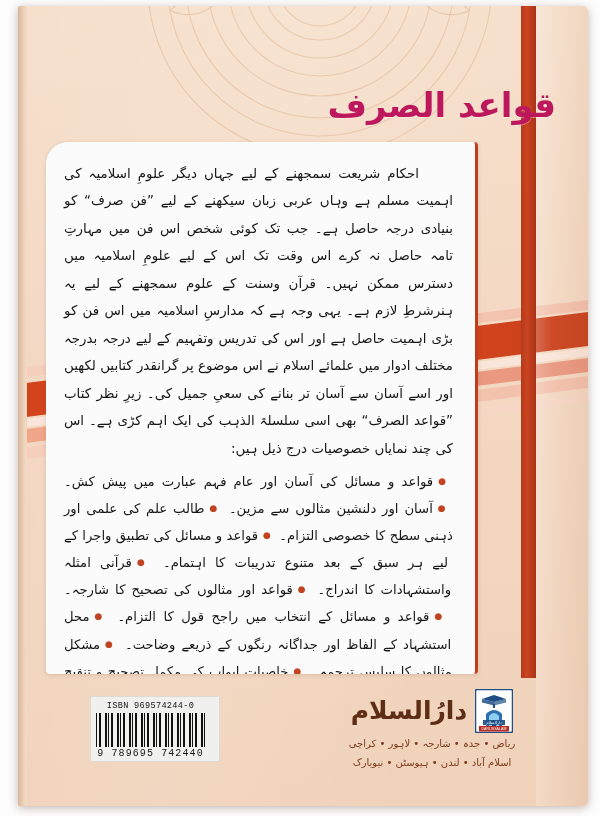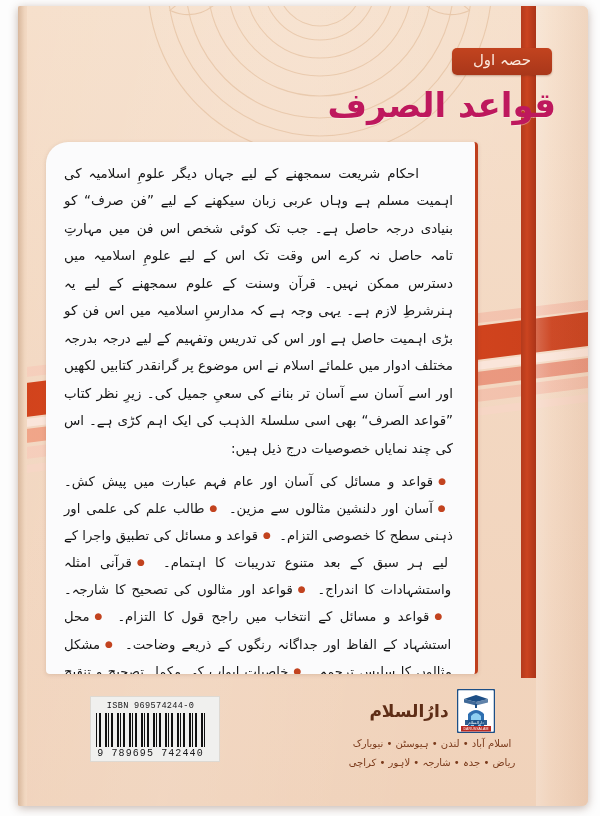--- a/index.html
+++ b/index.html
@@ -233,21 +233,21 @@
     color: #5b2c16;
   }
   .pub-row {
     display: flex;
     flex-direction: row-reverse;
     align-items: center;
     justify-content: center;
     gap: 8px;
   }
   .pub-name {
-    font-size: 17px;
+    font-size: 25px;
     font-weight: 700;
     color: #5e2d16;
     line-height: 1.1;
     letter-spacing: -0.5px;
     white-space: nowrap;
   }
   .pub-emblem {
     width: 38px;
     height: 44px;
     flex: 0 0 auto;
@@ -389,21 +389,20 @@
           <path d="M0,460 L570,388 L570,396 L0,468 Z" fill="#f7d6c5" opacity="0.75"></path>
         </g>
       </svg>
     </div>
 
     <div class="spine-edge"></div>
     <div class="spine-stripe"></div>
     <div class="left-spine"></div>
 
     <div class="header-zone">
-      <div class="part-badge">حصہ اول</div>
       <div class="book-title">قواعد الصرف</div>
     </div>
 
     <div class="text-panel">
       <div class="panel-body">
         <p class="para-indent">احکام شریعت سمجھنے کے لیے جہاں دیگر علومِ اسلامیہ کی اہمیت مسلم ہے وہاں عربی زبان سیکھنے کے لیے ”فن صرف“ کو بنیادی درجہ حاصل ہے۔ جب تک کوئی شخص اس فن میں مہارتِ تامہ حاصل نہ کرے اس وقت تک اس کے لیے علومِ اسلامیہ میں دسترس ممکن نہیں۔ قرآن وسنت کے علوم سمجھنے کے لیے یہ ہنرشرطِ لازم ہے۔ یہی وجہ ہے کہ مدارسِ اسلامیہ میں اس فن کو بڑی اہمیت حاصل ہے اور اس کی تدریس وتفہیم کے لیے درجہ بدرجہ مختلف ادوار میں علمائے اسلام نے اس موضوع پر گرانقدر کتابیں لکھیں اور اسے آسان سے آسان تر بنانے کی سعیِ جمیل کی۔ زیرِ نظر کتاب ”قواعد الصرف“ بھی اسی سلسلۃ الذہب کی ایک اہم کڑی ہے۔ اس کی چند نمایاں خصوصیات درج ذیل ہیں:</p>
         <ul class="features-list">
           <li>قواعد و مسائل کی آسان اور عام فہم عبارت میں پیش کش۔</li>
           <li>آسان اور دلنشین مثالوں سے مزین۔</li>
           <li>طالب علم کی علمی اور ذہنی سطح کا خصوصی التزام۔</li>
@@ -444,18 +443,18 @@
             <rect x="34" y="62" width="8" height="18" fill="#1d4f86"></rect>
 
             <rect x="16" y="62" width="44" height="10" fill="#1d4f86" opacity="0.92"></rect>
             <text x="38" y="70" font-family="'DejaVu Sans',sans-serif" font-size="8" fill="#ffffff" text-anchor="middle">دارالسلام</text>
 
             <rect x="8" y="74" width="60" height="11" fill="#b82a22"></rect>
             <text x="38" y="82.4" font-family="'Liberation Sans',sans-serif" font-size="7" fill="#ffffff" text-anchor="middle" letter-spacing="0.2">DARUSSALAM</text>
           </svg>
         </div>
       </div>
+      <div class="pub-cities">ریاض • جدہ • شارجہ • لاہور • کراچی</div>
       <div class="pub-cities">اسلام آباد • لندن • ہیوسٹن • نیویارک</div>
-      <div class="pub-cities">ریاض • جدہ • شارجہ • لاہور • کراچی</div>
     </div>
 
   </div>
 </div>
 
 </body></html>

